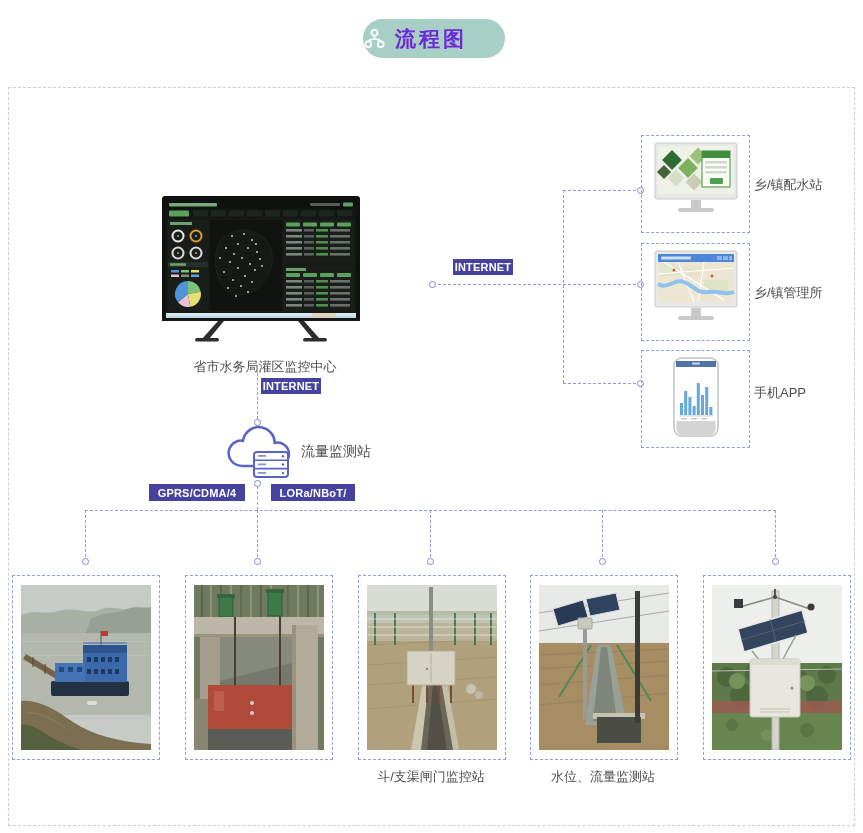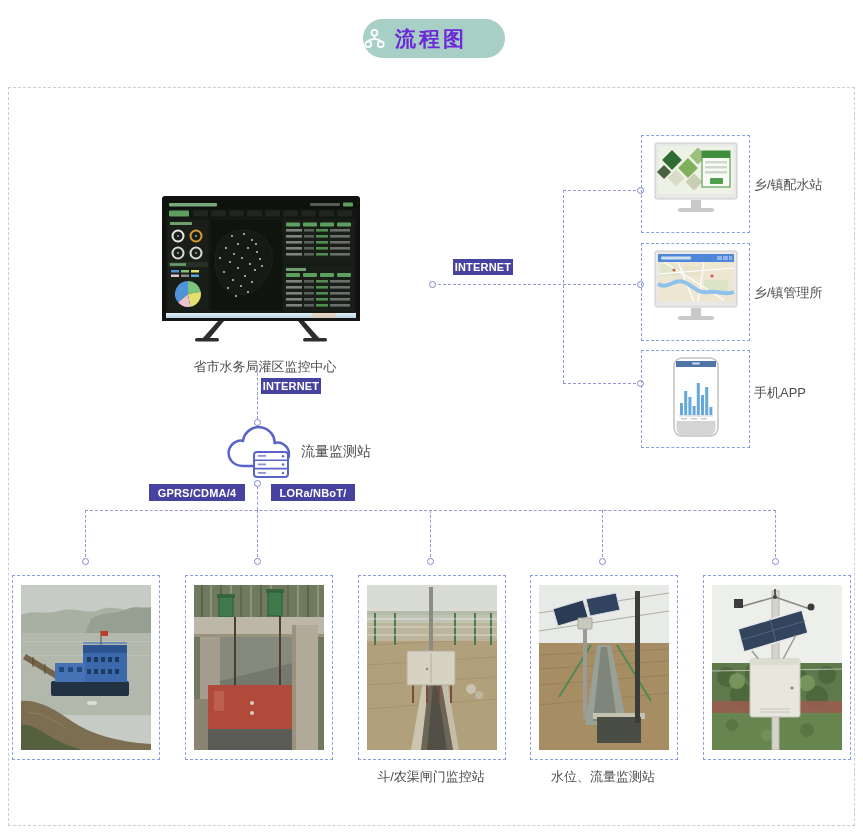--- a/index.html
+++ b/index.html
@@ -539,16 +539,16 @@
       <line x1="40" y1="66" x2="48" y2="76" stroke="#9a9a92" stroke-width="1.5"></line>
       <line x1="84" y1="50" x2="70" y2="76" stroke="#9a9a92" stroke-width="1.5"></line>
       <rect x="38" y="74" width="50" height="58" rx="2" fill="#e7e7dd" stroke="#c3c3b7"></rect>
       <rect x="38" y="74" width="50" height="6" fill="#dddcd0"></rect>
       <circle cx="80" cy="103" r="1.6" fill="#8a8a7e"></circle>
       <line x1="48" y1="124" x2="78" y2="124" stroke="#c3c3b7"></line>
       <line x1="48" y1="127" x2="78" y2="127" stroke="#c3c3b7"></line>
     </svg>
   </div>
 
-  <div class="abs caption" style="left:346px; top:768px; width:170px;">斗/农渠闸门监控站</div>
+  <div class="abs caption" style="left:346px; top:768px; width:170px;">斗/支渠闸门监控站</div>
   <div class="abs caption" style="left:518px; top:768px; width:170px;">水位、流量监测站</div>
 
 </div>
 
 </body></html>

